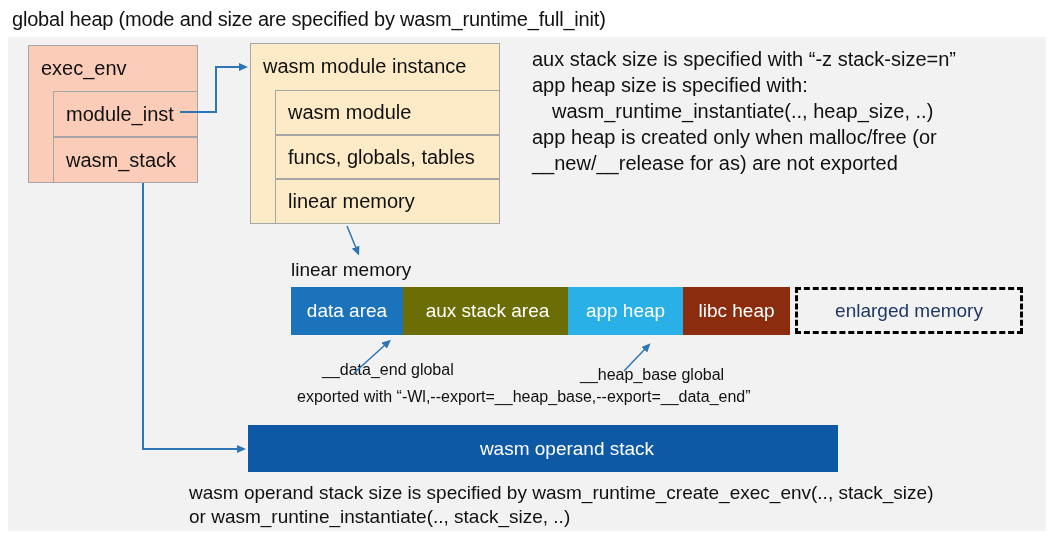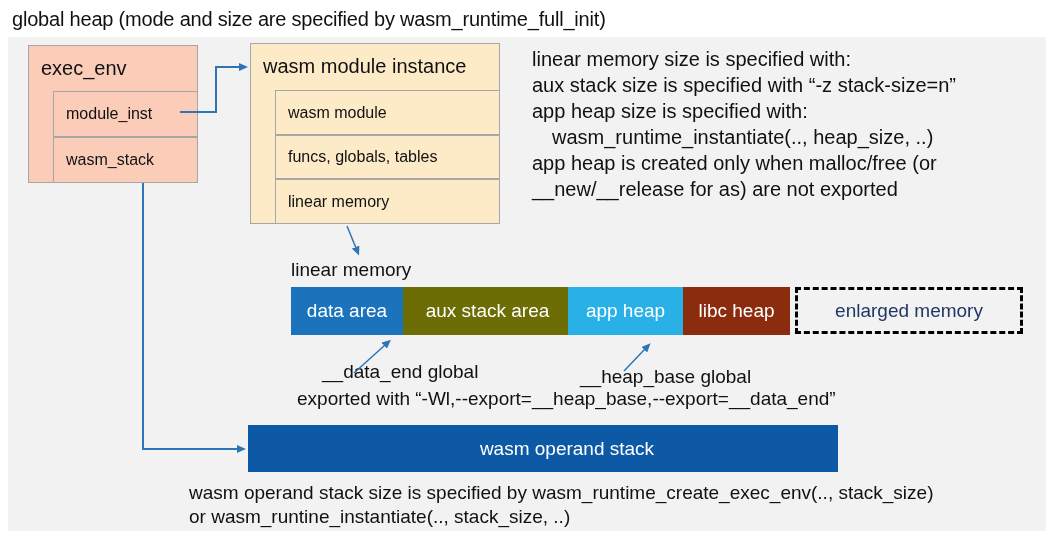--- a/index.html
+++ b/index.html
@@ -6,31 +6,31 @@
   body{font-family:"Liberation Sans","DejaVu Sans",sans-serif;background:#fff;color:#111;}
   #page{position:relative;width:1054px;height:547px;background:#ffffff;overflow:hidden;}
   .abs{position:absolute;}
   #title{left:12px;top:8px;font-size:20px;letter-spacing:-0.2px;}
   #panel{left:8px;top:37px;width:1038px;height:494px;background:#f2f2f2;}
   .box{position:absolute;border:1px solid #a6a6a6;box-sizing:border-box;font-size:20px;}
   .salmon{background:#fbcdb9;}
   .cream{background:#fdebc8;}
   .box-header{padding-left:12px;line-height:45px;white-space:nowrap;}
   .inner-row{position:absolute;border:1px solid #a6a6a6;box-sizing:border-box;
-             padding-left:12px;white-space:nowrap;font-size:16px;}
+             padding-left:12px;white-space:nowrap;font-size:20px;}
   .notes{left:532px;top:46px;font-size:20px;line-height:26px;}
   .note-line{white-space:nowrap;}
   .note-line.indent{padding-left:20px;}
   #lm-label{left:291px;top:259px;font-size:19px;}
   .mem-seg{position:absolute;top:287px;height:48px;color:#fff;font-size:19px;
            display:flex;align-items:center;justify-content:center;white-space:nowrap;box-sizing:border-box;}
   .enlarged{position:absolute;left:795px;top:287px;width:228px;height:47px;border:3px dashed #000;
             box-sizing:border-box;display:flex;align-items:center;justify-content:center;
             font-size:19px;white-space:nowrap;}
-  .ann{position:absolute;font-size:19px;white-space:nowrap;}
+  .ann{position:absolute;font-size:16px;white-space:nowrap;}
   #ann-data-end{left:322px;top:361px;}
   #ann-heap-base{left:580px;top:366px;}
   #ann-exported{left:297px;top:388px;}
   .operand-bar{position:absolute;left:248px;top:425px;width:542px;height:47px;color:#fff;
                font-size:19px;display:flex;align-items:center;justify-content:center;}
   .footer{left:189px;top:481px;font-size:19px;line-height:23.5px;}
   .footer div{white-space:nowrap;}
   svg.overlay{position:absolute;left:0;top:0;pointer-events:none;}
 </style>
 </head>
@@ -49,21 +49,20 @@
   <div class="inner-row salmon" style="left:53px;top:137px;width:145px;height:46px;line-height:44px;">wasm_stack</div>
 
   <div class="box cream" style="left:250px;top:43px;width:250px;height:181px;">
     <div class="box-header">wasm module instance</div>
   </div>
   <div class="inner-row cream" style="left:275px;top:90px;width:225px;height:45px;line-height:43px;">wasm module</div>
   <div class="inner-row cream" style="left:275px;top:135px;width:225px;height:44px;line-height:42px;">funcs, globals, tables</div>
   <div class="inner-row cream" style="left:275px;top:179px;width:225px;height:45px;line-height:43px;">linear memory</div>
 
   <div class="abs notes">
-    <div class="note-line">linear memory size is specified with:</div>
     <div class="note-line">aux stack size is specified with “-z stack-size=n”</div>
     <div class="note-line">app heap size is specified with:</div>
     <div class="note-line indent">wasm_runtime_instantiate(.., heap_size, ..)</div>
     <div class="note-line">app heap is created only when malloc/free (or</div>
     <div class="note-line">__new/__release for as) are not exported</div>
   </div>
 
   <div class="abs" id="lm-label">linear memory</div>
 
   <div>

